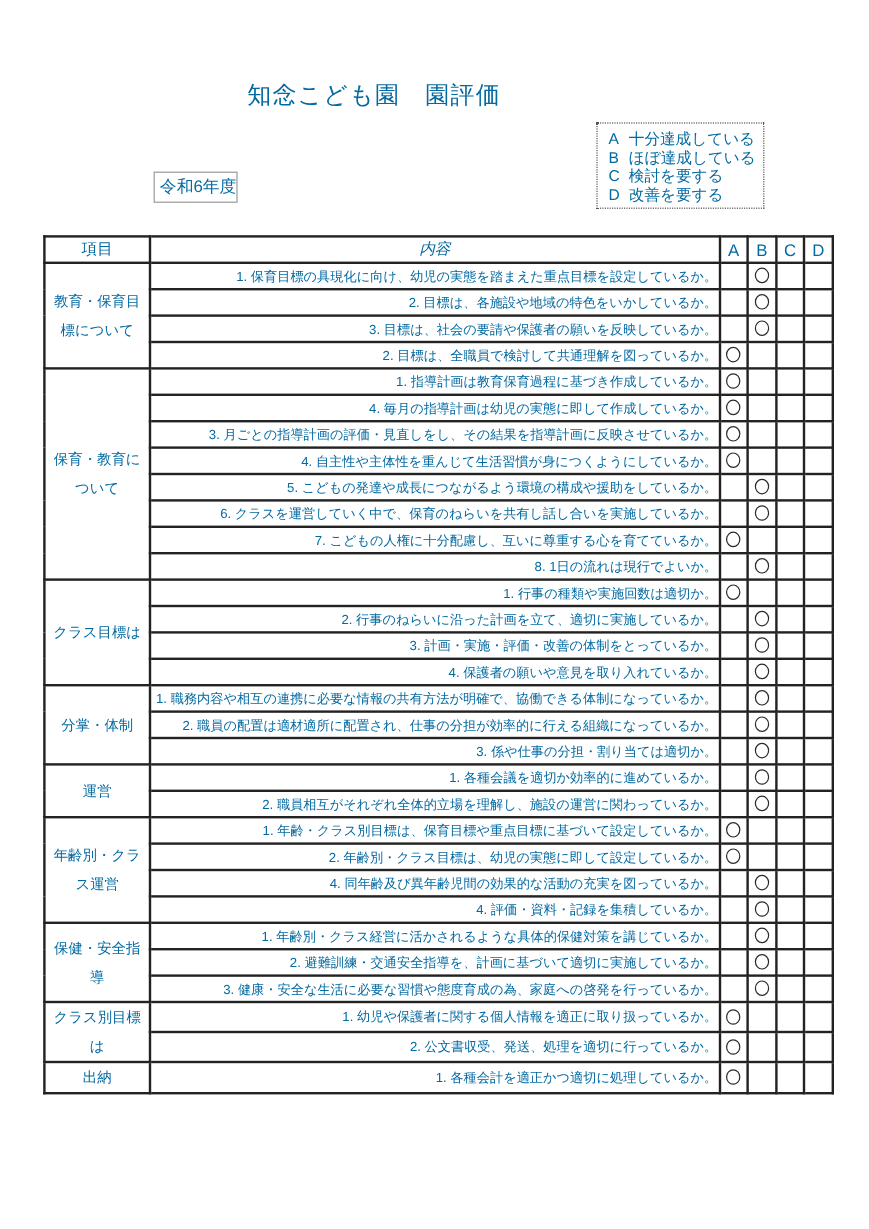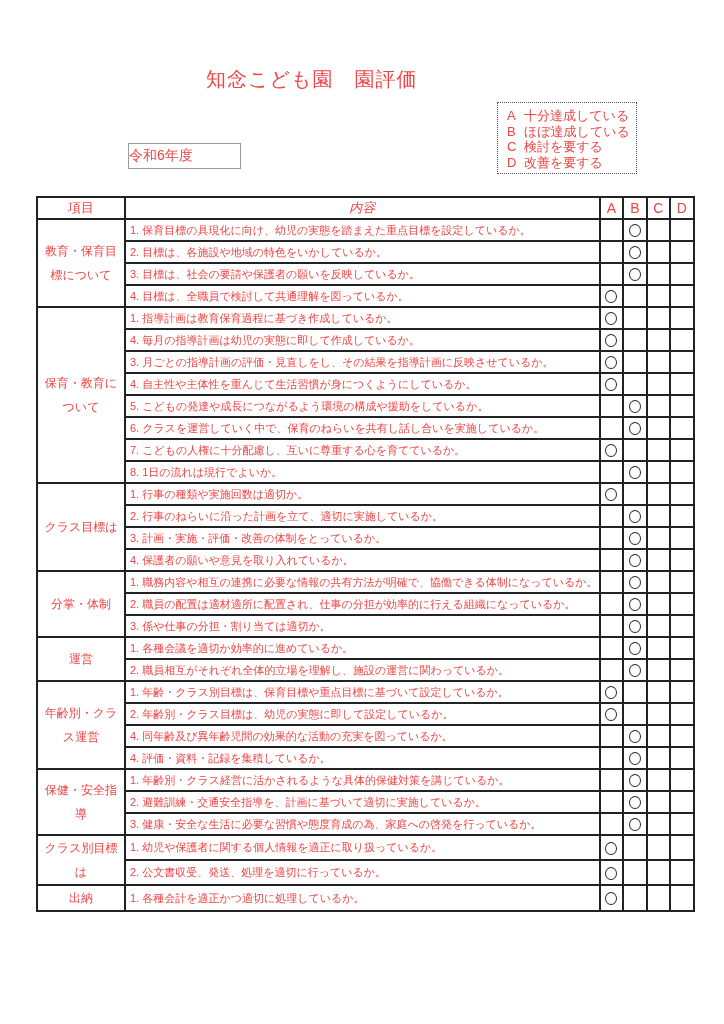--- a/index.html
+++ b/index.html
@@ -6,44 +6,44 @@
     margin: 0;
     padding: 0;
     background: #ffffff;
   }
   .page {
     position: relative;
     width: 724px;
     height: 1024px;
     background: #ffffff;
     font-family: "Liberation Sans", "DejaVu Sans", sans-serif;
-    color: #ef4444;
+    color: #0369a1;
     overflow: hidden;
   }
   .title {
     position: absolute;
     left: 206px;
     top: 66px;
     margin: 0;
     font-size: 20px;
     font-weight: normal;
     letter-spacing: 1px;
     white-space: pre;
   }
   .year-box {
     position: absolute;
     left: 128px;
     top: 143px;
-    width: 113px;
+    width: 70px;
     height: 26px;
     border: 1px solid #9a9a9a;
     box-sizing: border-box;
     display: flex;
     align-items: center;
-    justify-content: flex-start;
+    justify-content: flex-end;
     font-size: 14px;
   }
   .legend-box {
     position: absolute;
     left: 497px;
     top: 102px;
     width: 140px;
     height: 72px;
     border: 1px dotted #555;
     box-sizing: border-box;
@@ -79,21 +79,21 @@
   th.h-content { font-size: 13px; font-style: italic; }
   th.h-grade { font-size: 14px; }
   td.cat-cell {
     font-size: 12px;
     text-align: center;
     line-height: 24px;
     padding: 0 2px;
   }
   td.content-cell {
     font-size: 11px;
-    text-align: left;
+    text-align: right;
     padding: 0 1px 0 4px;
     white-space: nowrap;
     overflow: hidden;
   }
   td.grade-cell {
     text-align: center;
   }
   .mark {
     display: inline-block;
     width: 12px;
@@ -170,21 +170,21 @@
           <td class="grade-cell"></td>
         </tr>
         <tr class="row">
           <td class="content-cell">3. 目標は、社会の要請や保護者の願いを反映しているか。</td>
           <td class="grade-cell"></td>
           <td class="grade-cell"><span class="mark"></span></td>
           <td class="grade-cell"></td>
           <td class="grade-cell"></td>
         </tr>
         <tr class="row">
-          <td class="content-cell">4. 目標は、全職員で検討して共通理解を図っているか。</td>
+          <td class="content-cell">2. 目標は、全職員で検討して共通理解を図っているか。</td>
           <td class="grade-cell"><span class="mark"></span></td>
           <td class="grade-cell"></td>
           <td class="grade-cell"></td>
           <td class="grade-cell"></td>
         </tr>
         <tr class="row">
           <td class="cat-cell" rowspan="8">保育・教育について</td>
           <td class="content-cell">1. 指導計画は教育保育過程に基づき作成しているか。</td>
           <td class="grade-cell"><span class="mark"></span></td>
           <td class="grade-cell"></td>

